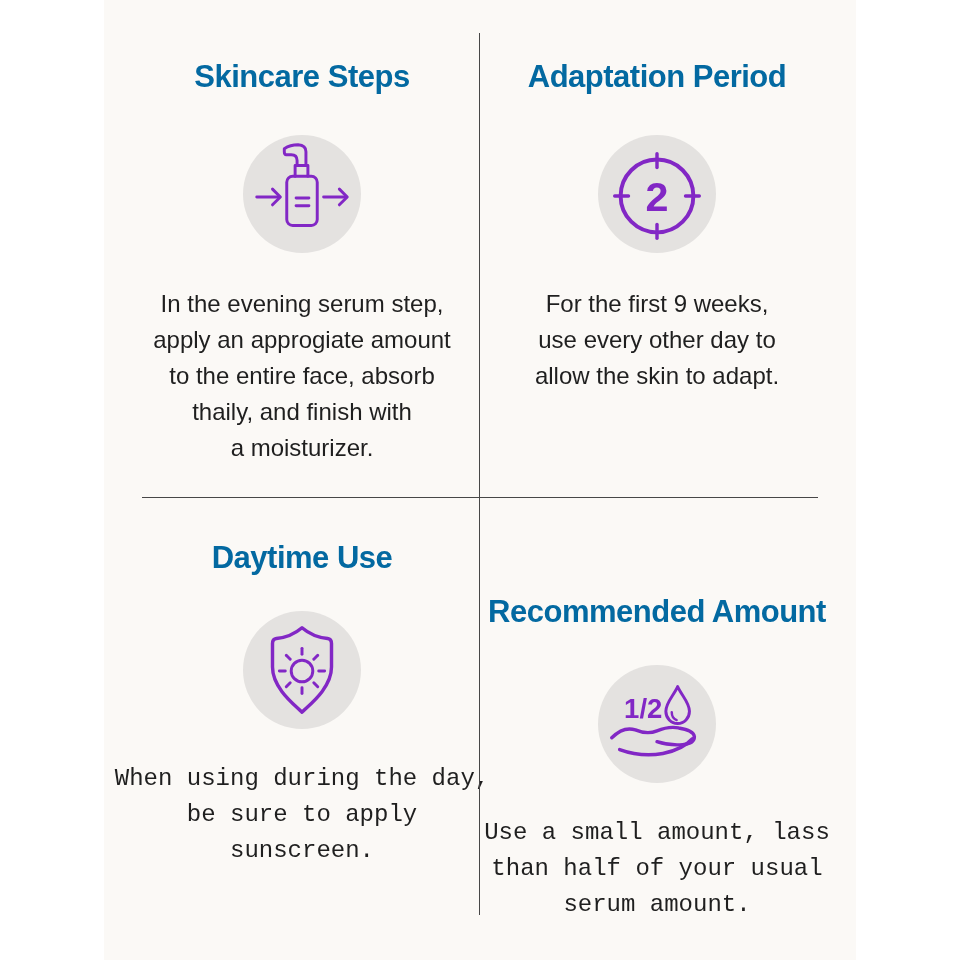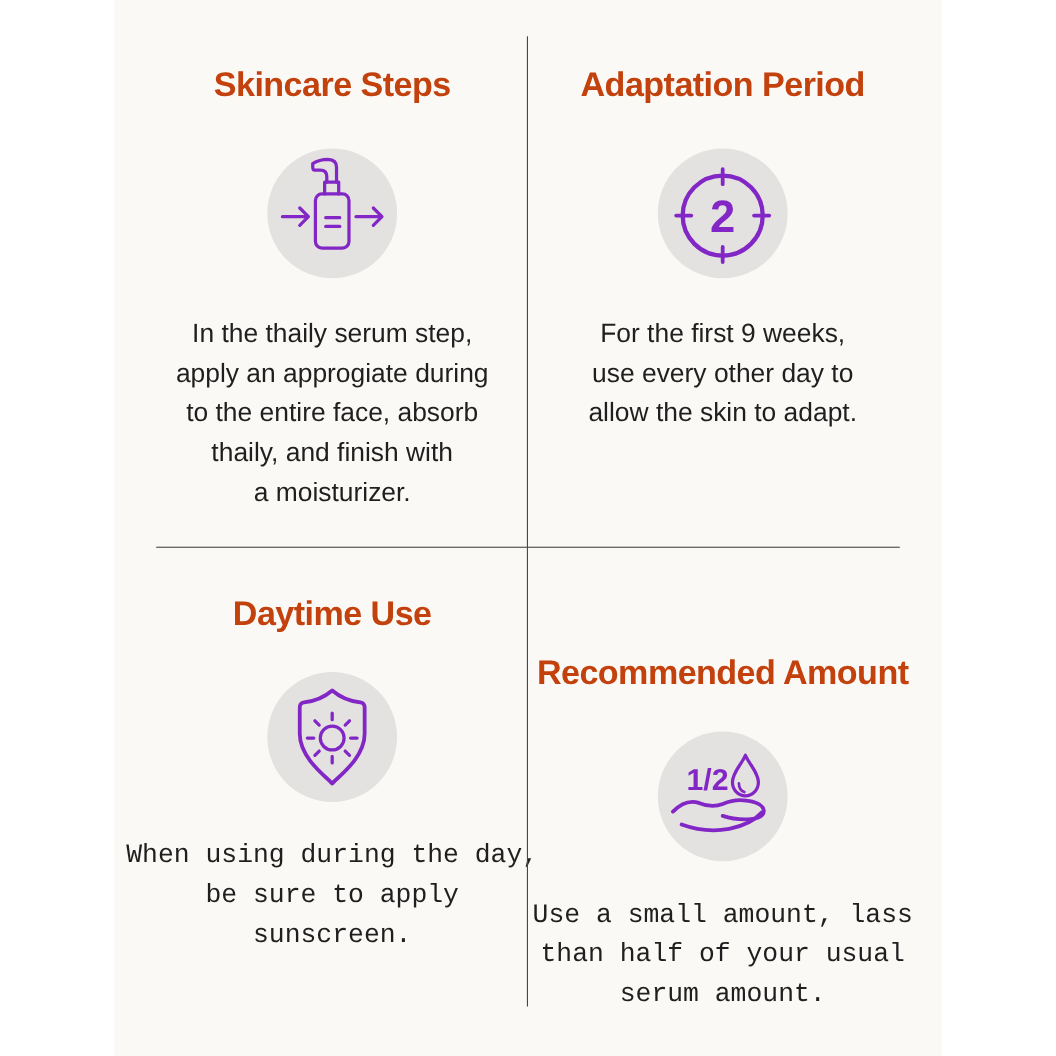--- a/index.html
+++ b/index.html
@@ -22,21 +22,21 @@
     background:#474747;
   }
   .quad{
     position:absolute;width:380px;text-align:center;
   }
   .q-tl{left:112px;top:58px;}
   .q-tr{left:467px;top:58px;}
   .q-bl{left:112px;top:539px;text-align:center;}
   .q-br{left:467px;top:571px;margin-top:22px;}
   .quad-title{
-    font-size:31px;font-weight:700;color:#c2410c;letter-spacing:-0.5px;
+    font-size:31px;font-weight:700;color:#0369a1;letter-spacing:-0.5px;
     line-height:37px;white-space:nowrap;
   }
   .icon-circle{
     width:118px;height:118px;border-radius:50%;
     background:#e4e2e0;
     margin:0 auto;
     display:flex;align-items:center;justify-content:center;
     position:absolute;left:131px;
   }
   .row-top .icon-circle{top:77px;}
@@ -72,22 +72,22 @@
         <path d="M53,42 V31 H66 V42"></path>
 
         <path d="M55,31 L55,26 Q55,20 49,20 L44,20 Q42,20 42,17 L42,14 Q48,10 56,10 Q64,10.5 64,17 L64,31"></path>
 
         <path d="M54,64 H67"></path>
         <path d="M54,72 H67"></path>
       </g>
     </svg>
   </div>
   <div class="quad-text">
-    <div>In the thaily serum step,</div>
-    <div>apply an approgiate during</div>
+    <div>In the evening serum step,</div>
+    <div>apply an approgiate amount</div>
     <div>to the entire face, absorb</div>
     <div>thaily, and finish with</div>
     <div>a moisturizer.</div>
   </div>
 </div>
 
 <div class="quad q-tr row-top">
   <div class="quad-title">Adaptation Period</div>
   <div class="icon-circle">
     <svg width="118" height="118" viewBox="0 0 120 120">

